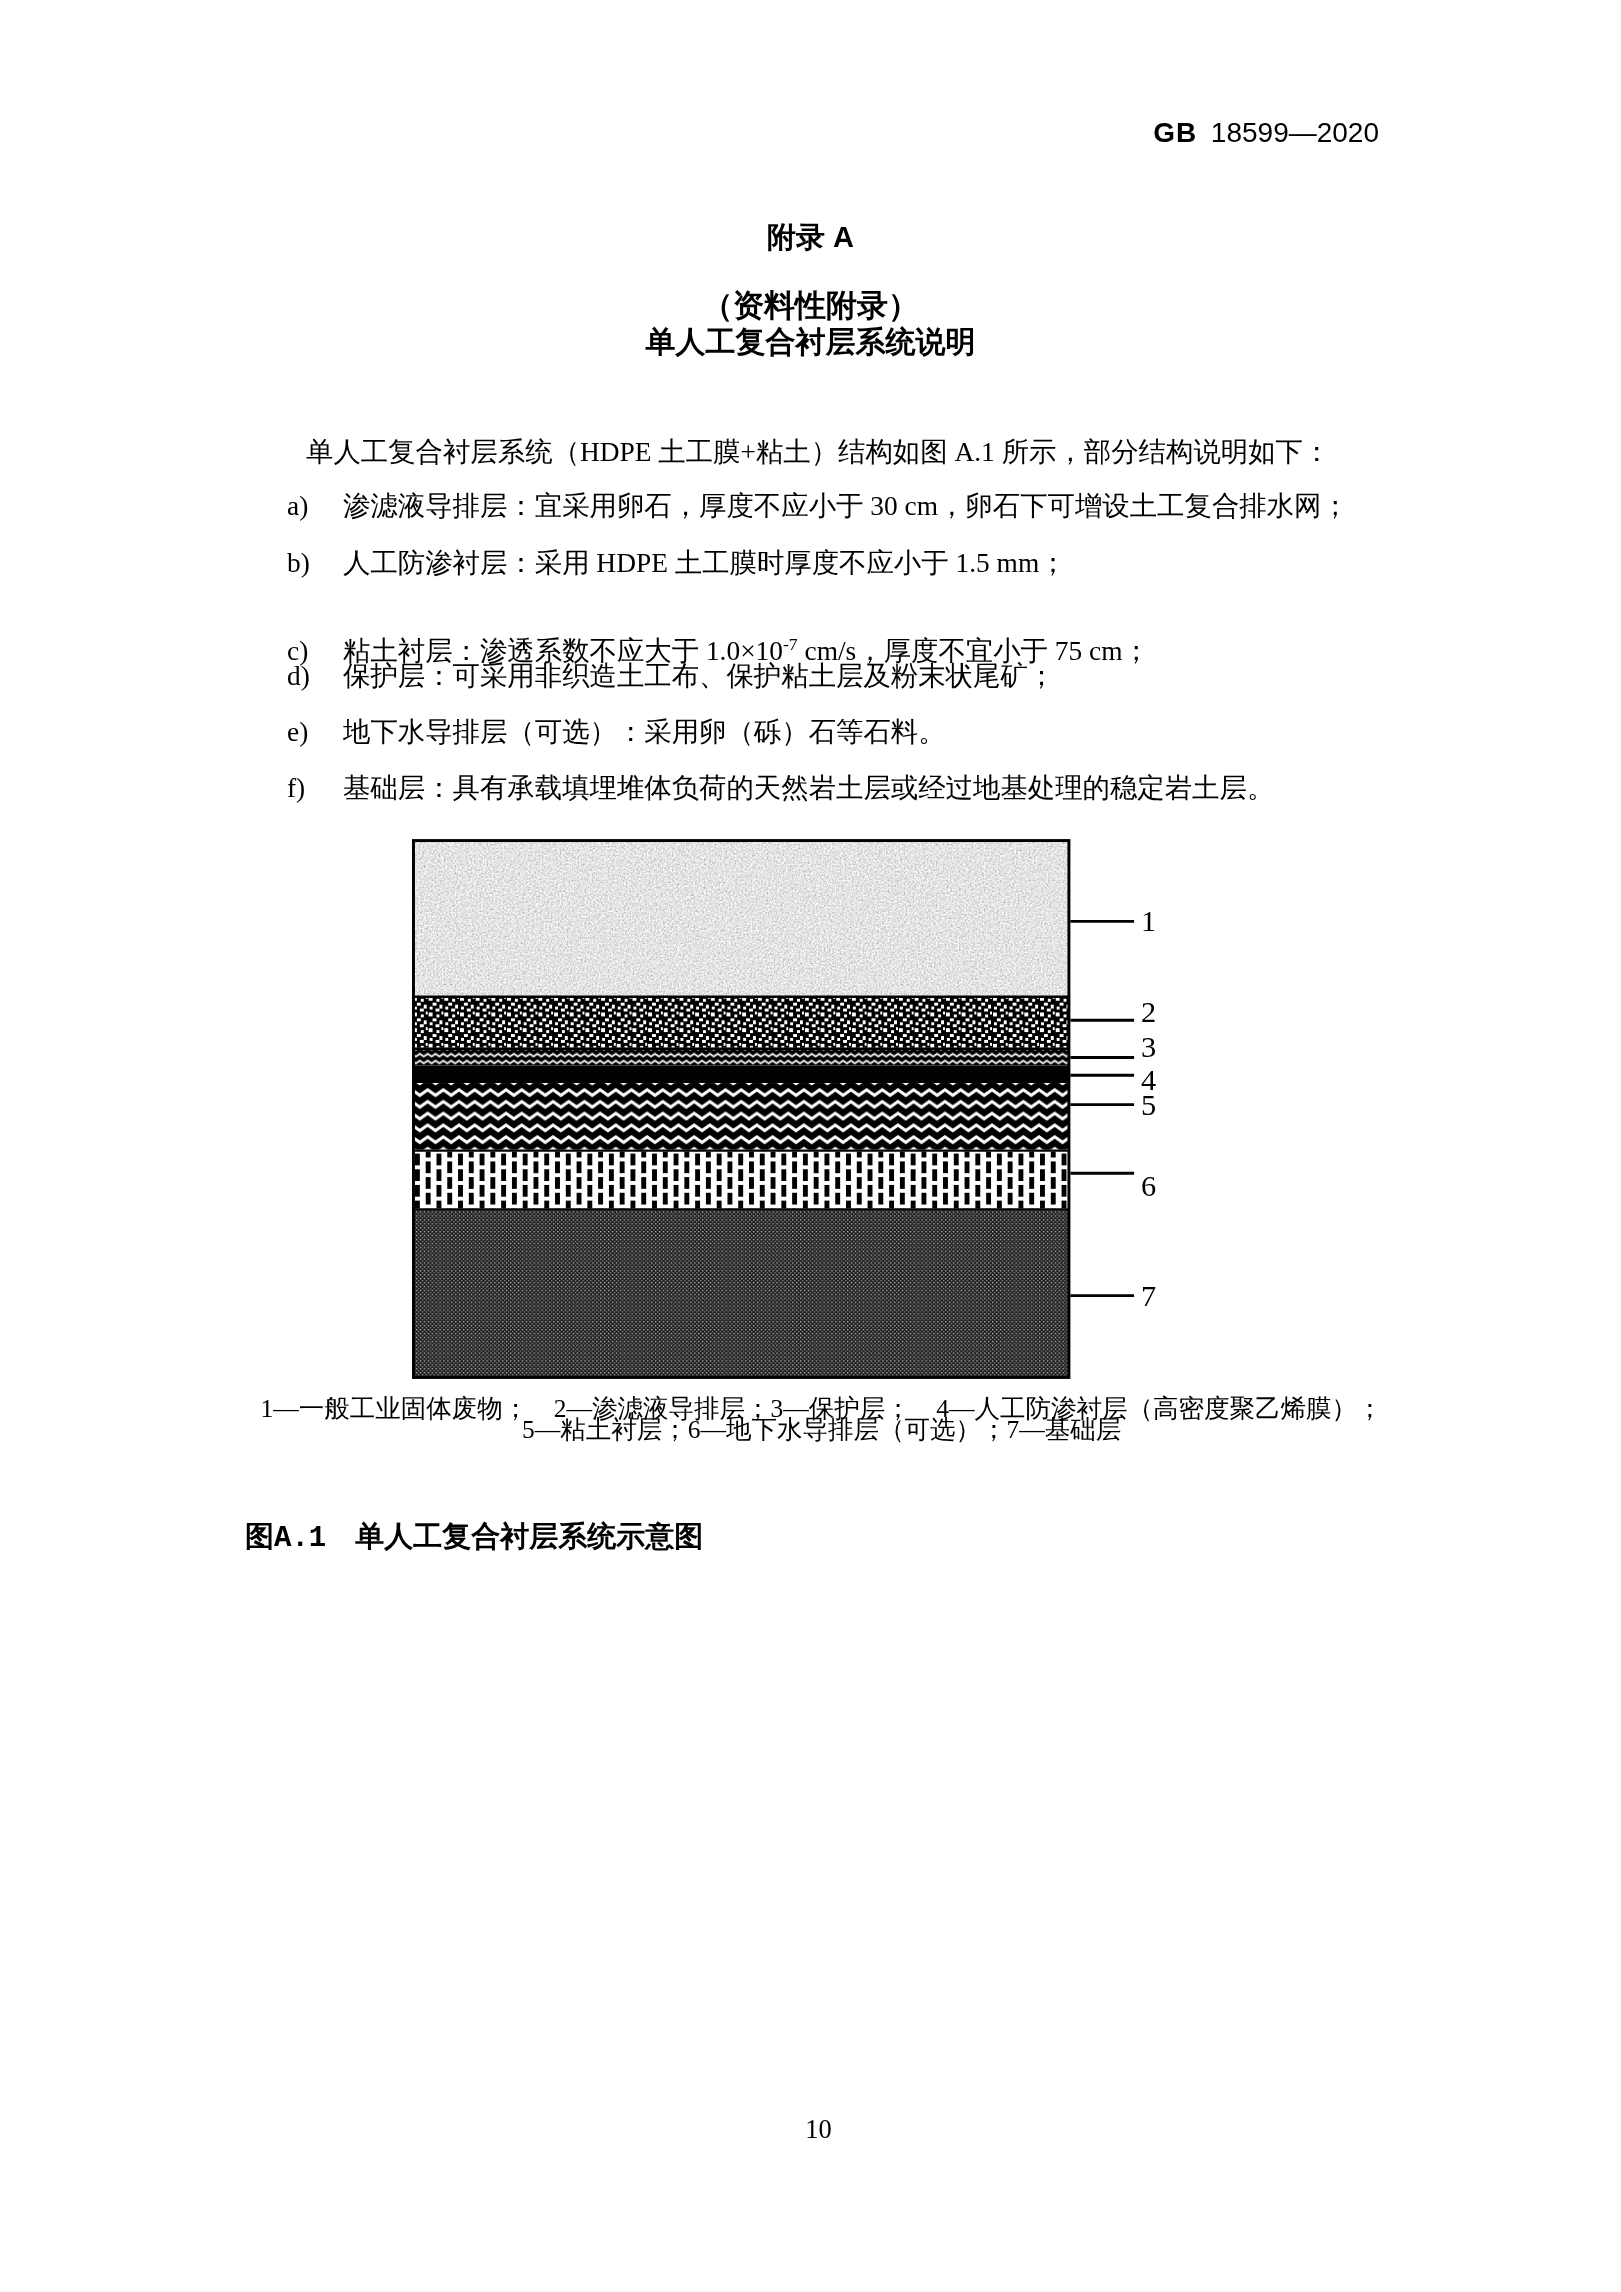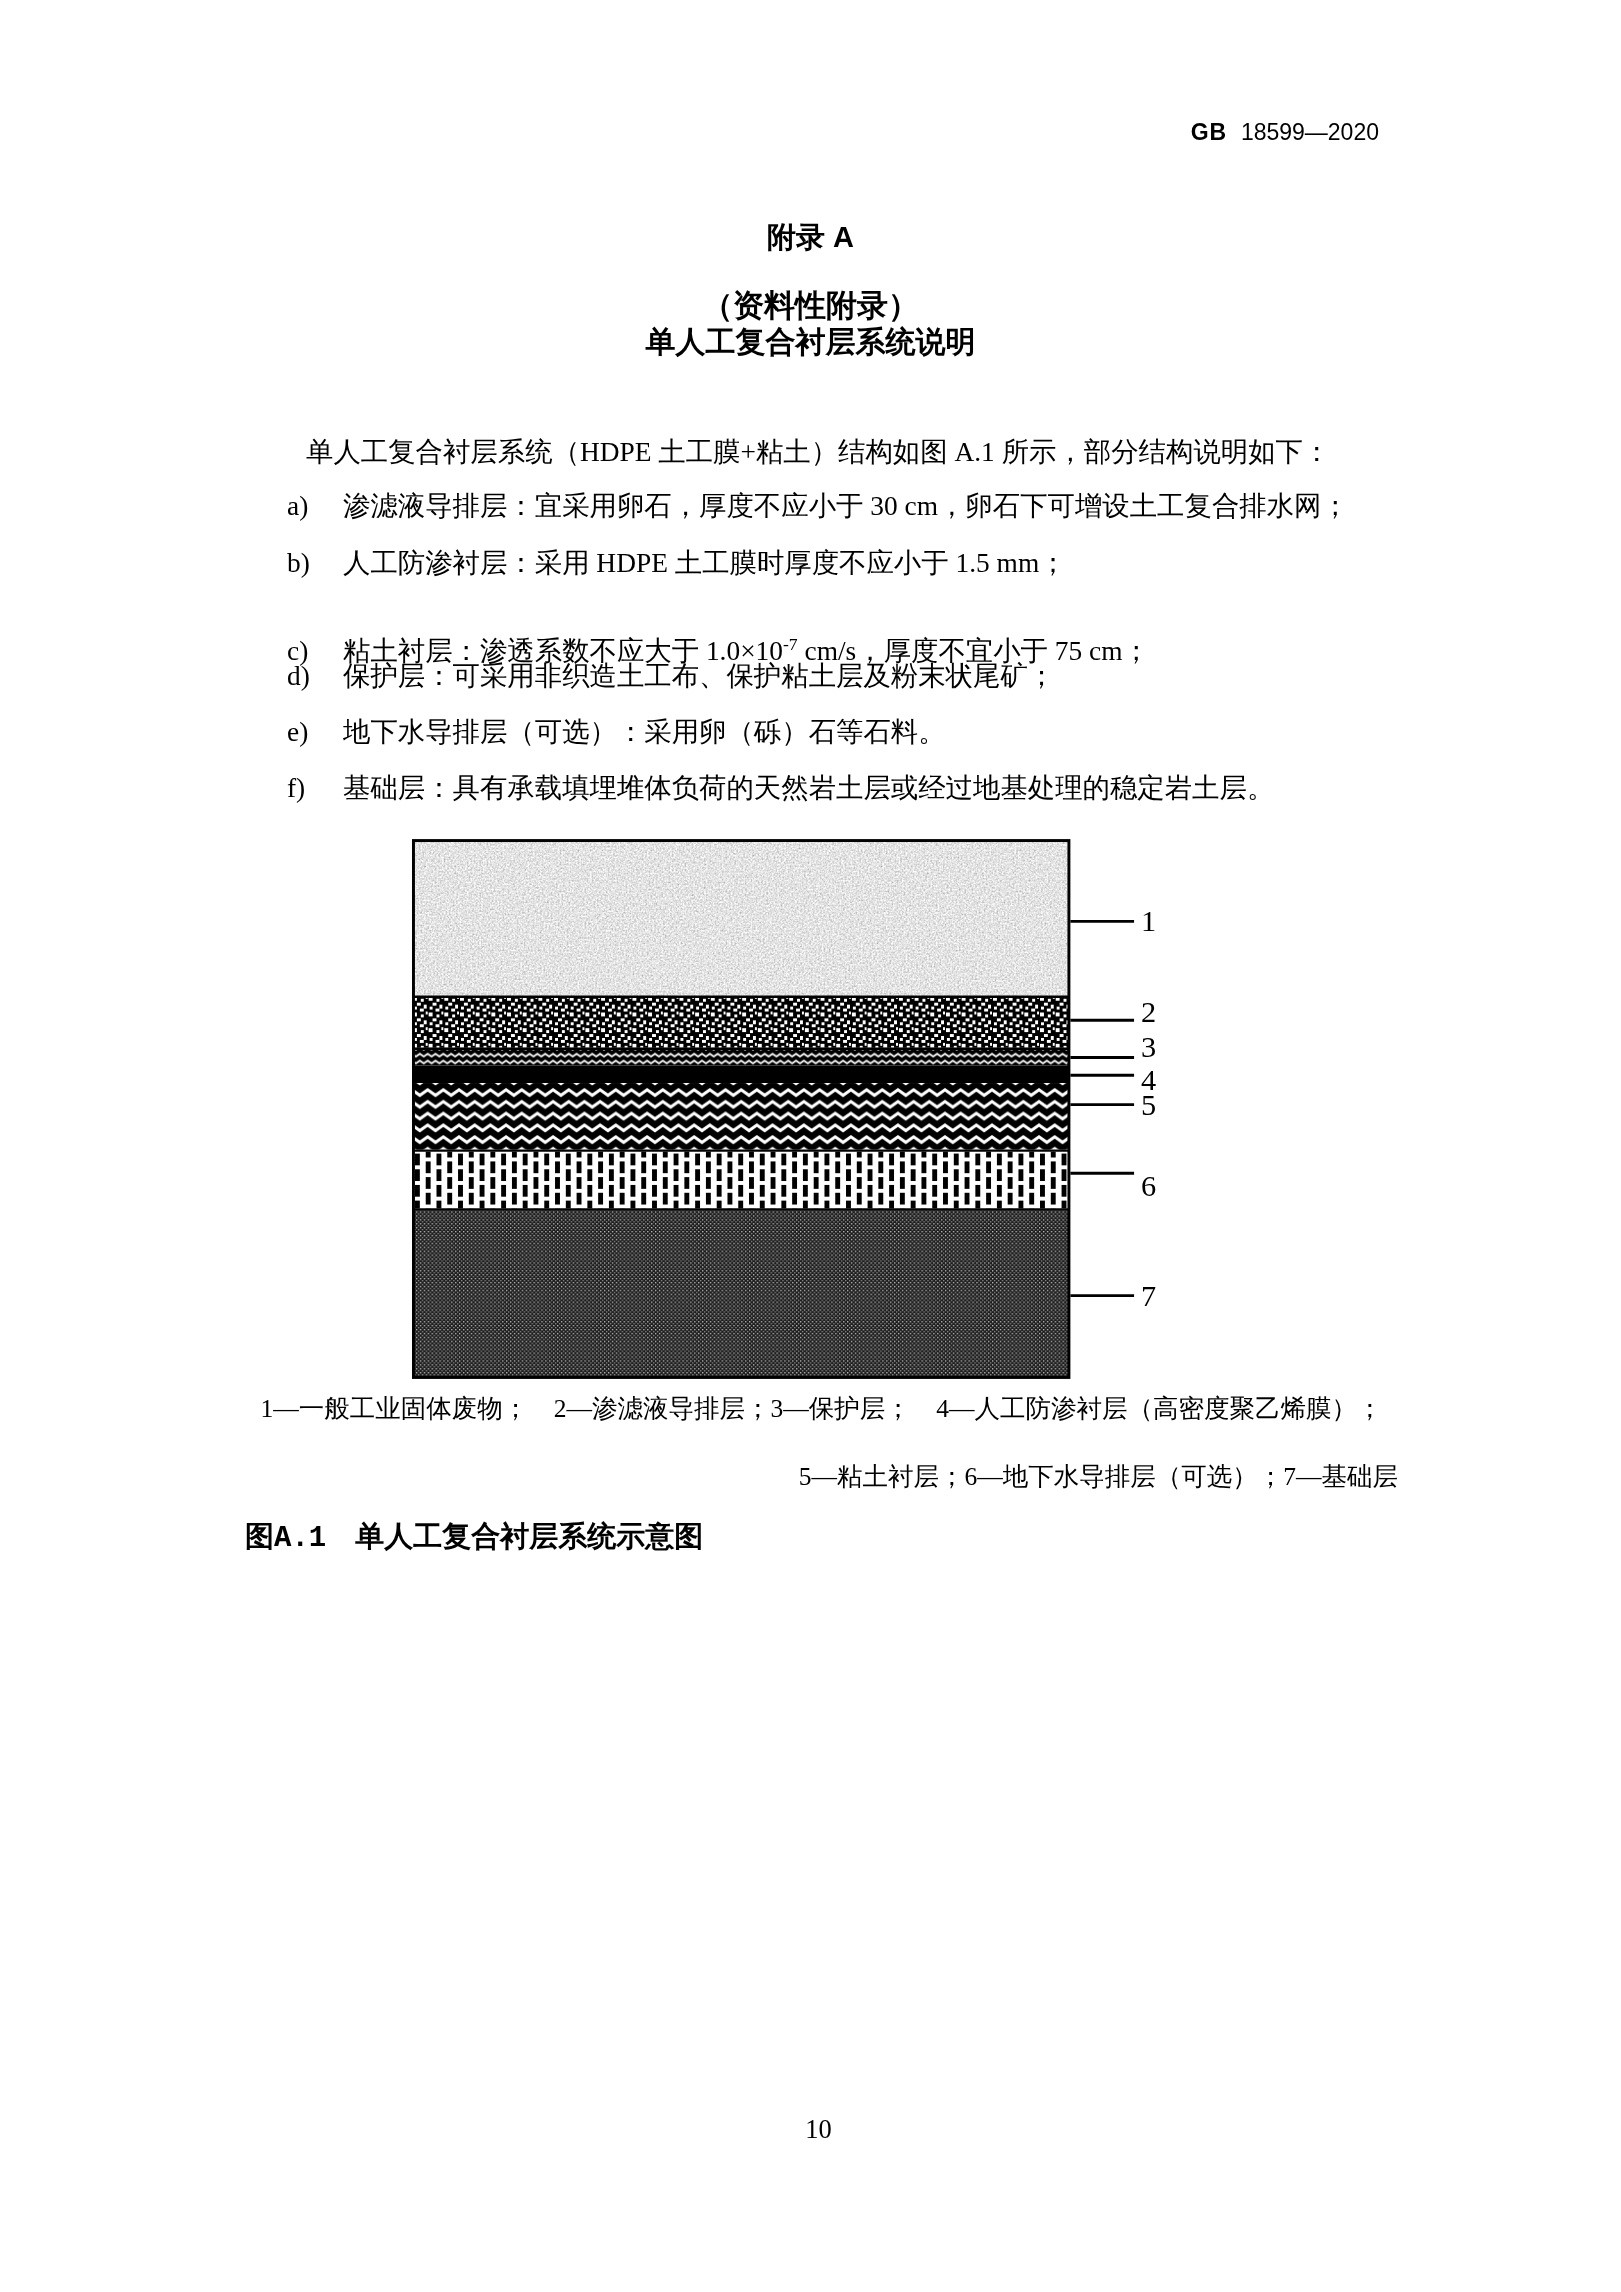--- a/index.html
+++ b/index.html
@@ -10,21 +10,21 @@
     background:#ffffff;
     color:#000;
     font-family:"Liberation Serif","DejaVu Serif",serif;
     overflow:hidden;
   }
   
   .doc-header{
     position:absolute;top:116px;left:0;width:1379px;
     text-align:right;
     font-family:"Liberation Sans","DejaVu Sans",sans-serif;
-    font-size:23px;line-height:33px;
+    font-size:28px;line-height:33px;
   }
   .doc-header .gb{font-weight:bold;letter-spacing:1px;}
   .doc-header .num{margin-left:13.7px;font-weight:500;}
   
   .heading{
     position:absolute;left:0;width:100%;
     text-align:center;
     font-family:"Liberation Sans","DejaVu Sans",sans-serif;
     font-weight:bold;
   }
@@ -54,21 +54,21 @@
   .leader{stroke:#000;stroke-width:3;}
   .layer-num{
     font-family:"Liberation Serif","DejaVu Serif",serif;
     font-size:31px;fill:#000;
   }
   .caption{
     position:absolute;left:245px;width:1153px;
     text-align:center;font-size:25.5px;line-height:31px;
   }
   .caption-1{top:1393px;}
-  .caption-2{top:1461px;text-align:right;}
+  .caption-2{top:1414px;}
   .fig-title{
     position:absolute;left:245px;width:1153px;
     text-align:left;
     font-family:Liberation Mono, monospace;
     font-weight:bold;font-size:29px;
     top:1517px;
   }
   .page-no{
     position:absolute;top:2114px;left:8px;width:100%;
     text-align:center;font-size:26.5px;

